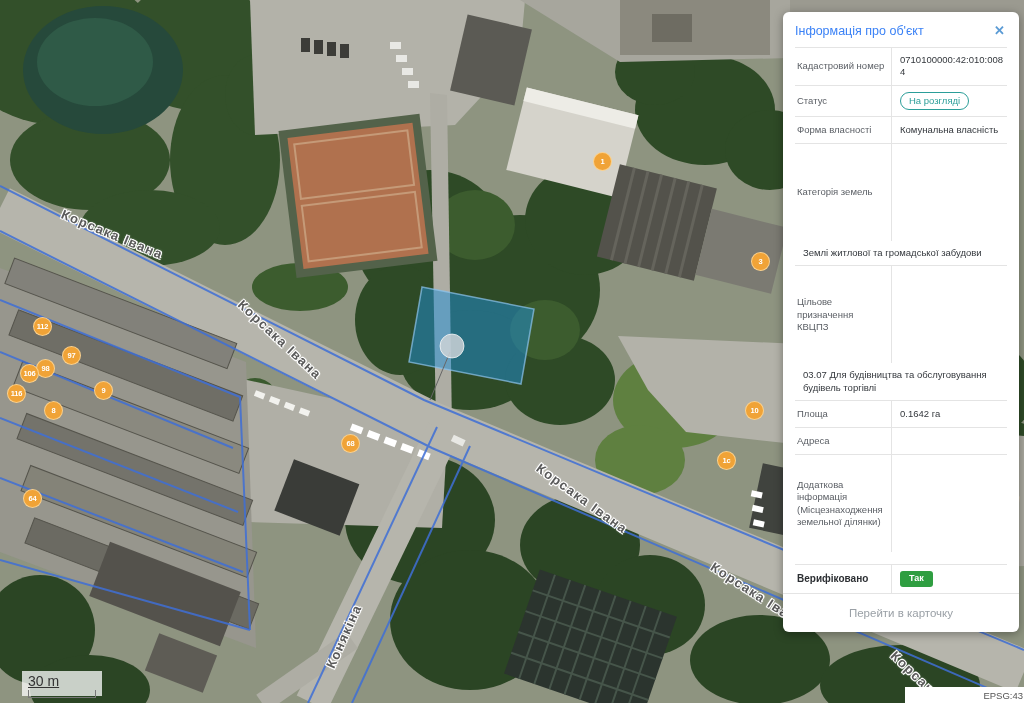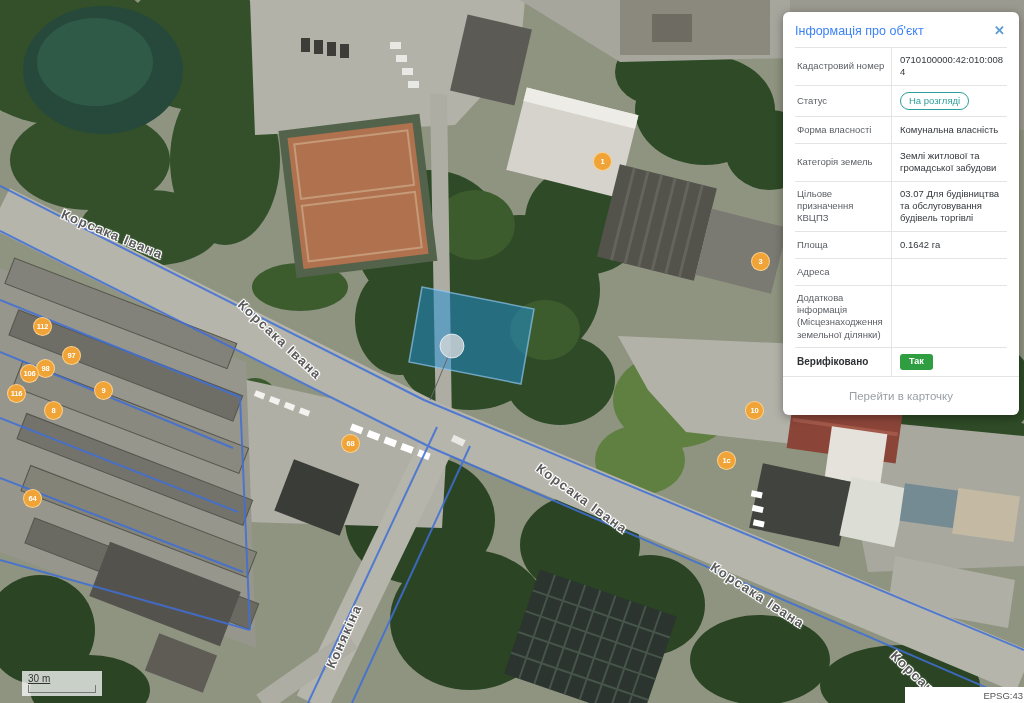--- a/index.html
+++ b/index.html
@@ -23,21 +23,21 @@
     background:#f0a337;border:1px solid rgba(255,220,160,.8);
     box-sizing:border-box;display:flex;align-items:center;justify-content:center;
     color:#fff;font-size:7.5px;font-weight:bold;letter-spacing:-.2px;
   }
 
   
   .scalebar{
     position:absolute;left:22px;top:671px;width:80px;height:25px;
     background:rgba(255,255,255,.75);box-sizing:border-box;padding:2px 6px 0 6px;
   }
-  .scalebar .txt{font-size:10px;color:#333;text-decoration:underline;}
+  .scalebar .txt{font-size:14px;color:#333;text-decoration:underline;}
   .scalebar .bar{height:7px;border:1px solid #777;border-top:none;margin-top:1px;}
 
   
   .epsg{
     position:absolute;left:905px;top:687px;width:119px;height:16px;background:#fff;
     display:flex;align-items:center;justify-content:flex-end;
     font-size:9.5px;color:#555;padding-right:1px;box-sizing:border-box;
   }
 
   
@@ -75,21 +75,21 @@
   }
   .badge-green{
     display:inline-block;background:#2f9e41;color:#fff;font-weight:bold;
     border-radius:3px;padding:2px 9px;font-size:9px;
   }
   .panel-footer{
     border-top:1px solid #e4e4e4;text-align:center;padding:9px 0 11px 0;margin-top:0;
   }
   .panel-footer span{font-size:11.5px;color:#9aa0a6;cursor:pointer;}
   .r-min26{min-height:26px;}
-  .r-min30{min-height:30px;}
+  .r-min30{min-height:30px;flex-direction:column;}
 </style>
 </head>
 <body>
 
 <svg class="map-svg" viewBox="0 0 1024 703" xmlns="http://www.w3.org/2000/svg">
   <rect x="0" y="0" width="1024" height="703" fill="#8e9480"></rect>
 
   <g fill="#33502a">
     <ellipse cx="60" cy="50" rx="100" ry="75"></ellipse>
     <ellipse cx="195" cy="45" rx="75" ry="65"></ellipse>

